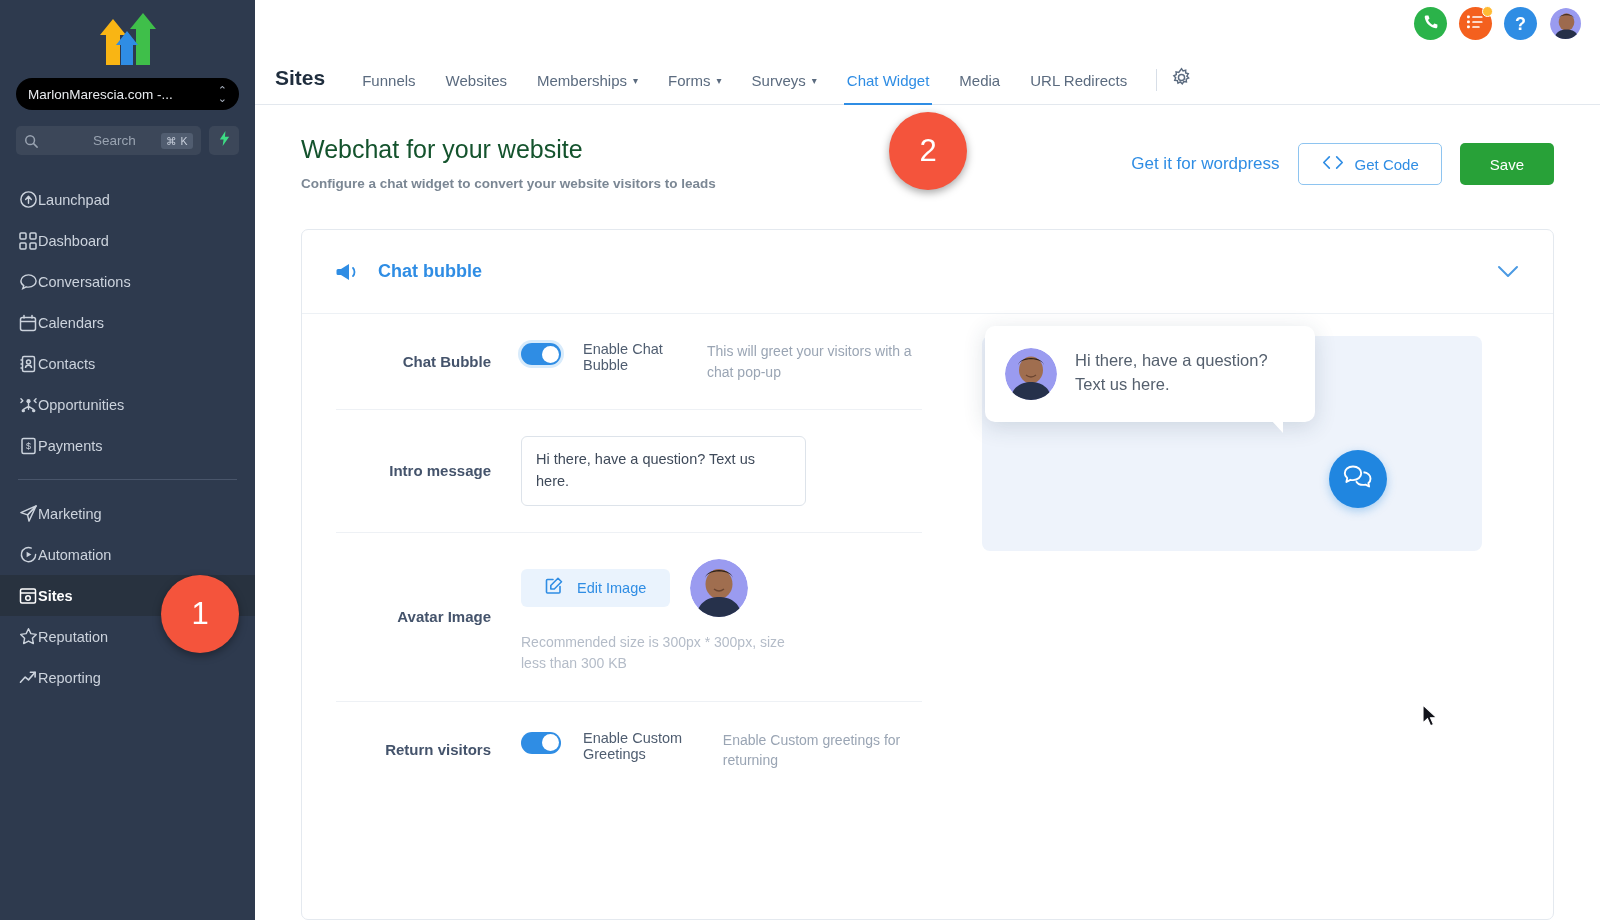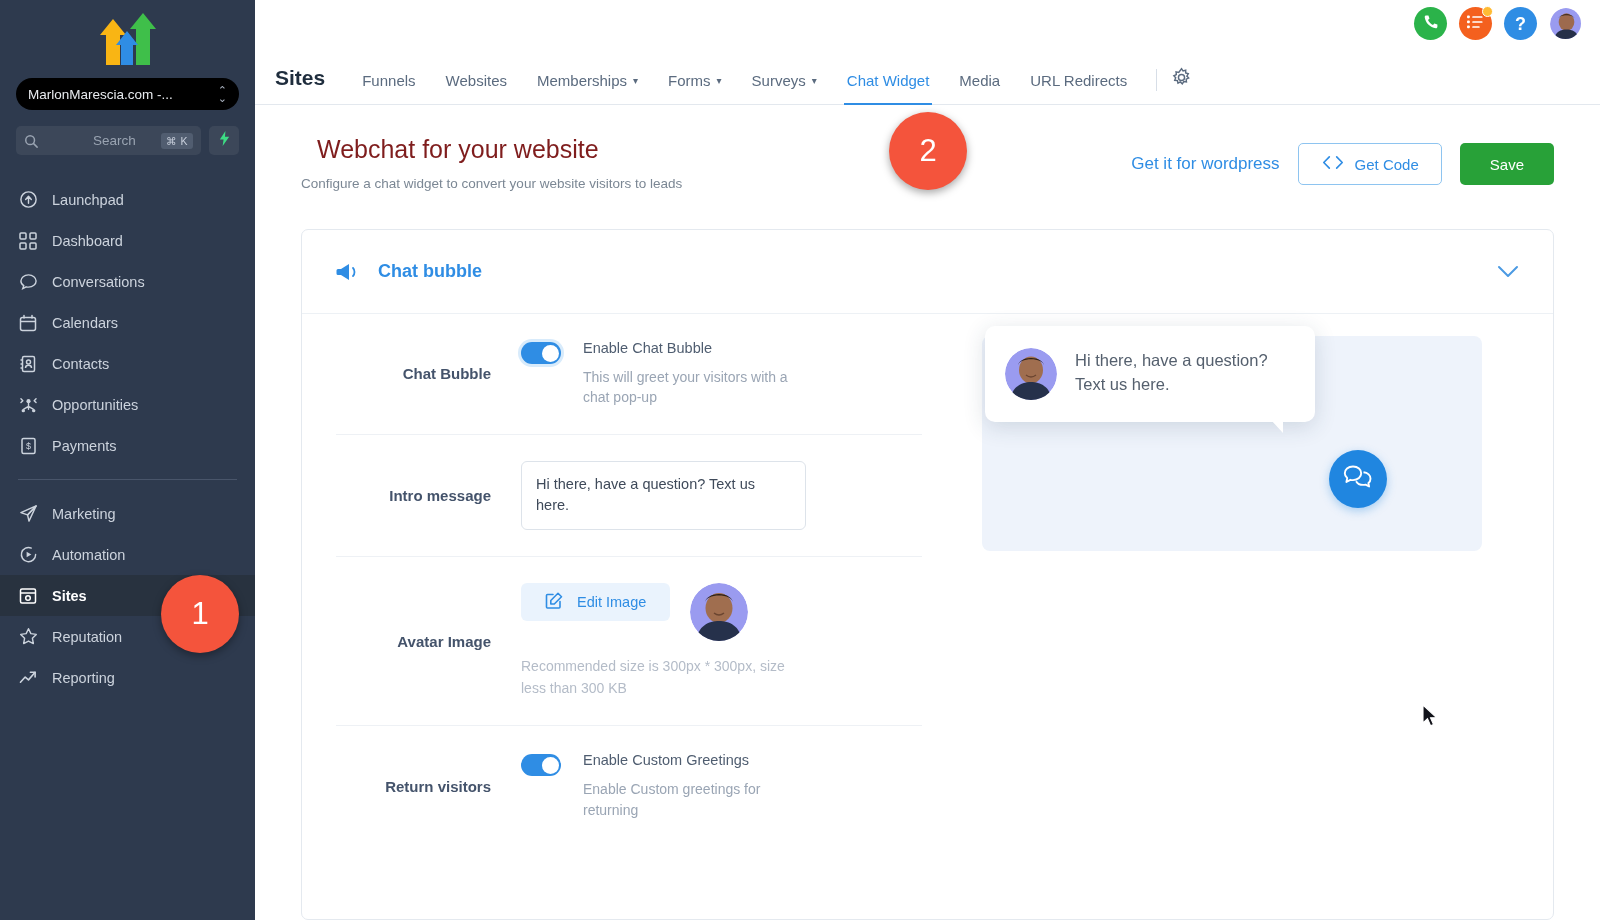--- a/index.html
+++ b/index.html
@@ -47,21 +47,21 @@
     background: #515d70; color: #c7cedb; font-size: 10.5px;
     border-radius: 3px; padding: 2px 5px; letter-spacing: .5px;
   }
   .bolt-btn {
     width: 30px; height: 29px; background: #3c4759; border-radius: 5px;
     display: flex; align-items: center; justify-content: center; cursor: pointer;
   }
 
   .nav { margin-top: 24px; display: flex; flex-direction: column; }
   .nav-item {
-    display: flex; align-items: center; gap: 14px;
+    display: flex; align-items: center; 
     height: 41px; padding: 0 0 0 18px; cursor: pointer;
     color: #ccd3dd; font-size: 14.5px;
   }
   .nav-item .ico { width: 20px; height: 20px; display: flex; align-items: center; justify-content: center; flex: 0 0 20px; }
   .nav-item.active { background: #28323f; color: #ffffff; font-weight: bold; }
   .nav-divider { height: 1px; background: #49556a; margin: 13px 18px 13px 18px; }
 
   
   .main { flex: 1; height: 920px; display: flex; flex-direction: column; background: #ffffff; position: relative; }
 
@@ -101,22 +101,22 @@
     content: ""; position: absolute; left: 12px; right: 12px; bottom: -1px;
     height: 2.5px; background: #2f8de4;
   }
   .caret { font-size: 10px; line-height: 1; }
   .nav-sep { width: 1px; height: 22px; background: #d7dee7; margin: 0 14px 13px 14px; }
   .gear-btn { padding: 0 8px 12px 0; cursor: pointer; display: flex; align-items: flex-end; }
 
   
   .page-head { display: flex; align-items: flex-start; padding: 30px 46px 0 46px; }
   .page-head-left { flex: 1; }
-  .page-title { font-size: 25px; color: #7f1d1d; font-weight: normal; margin-left: 16px; }
-  .page-sub { font-size: 13.5px; color: #7b8794; margin-top: 12px; }
+  .page-title { font-size: 25px; color: #14532d; font-weight: normal; }
+  .page-sub { font-size: 13.5px; color: #7b8794; margin-top: 12px; font-weight: bold; }
   .page-head-right { display: flex; align-items: center; gap: 18px; padding-top: 8px; }
   .link-btn { color: #2f8de4; font-size: 17px; cursor: pointer; }
   .outline-btn {
     border: 1px solid #8ec4f0; border-radius: 5px; color: #2f8de4;
     font-size: 15px; height: 42px; padding: 0 22px; display: flex;
     align-items: center; gap: 10px; cursor: pointer; background: #fff;
   }
   .save-btn {
     background: #28a138; color: #fff; border: none; border-radius: 5px;
     font-size: 15px; height: 42px; padding: 0 30px; cursor: pointer;
@@ -148,21 +148,21 @@
 
   .toggle {
     width: 40px; height: 22px; border-radius: 11px; background: #2f8de4;
     position: relative; cursor: pointer; flex: 0 0 40px; margin-top: 2px;
   }
   .toggle.ring { box-shadow: 0 0 0 3px #d8ebfb; }
   .toggle .knob {
     position: absolute; top: 2.5px; right: 2.5px; width: 17px; height: 17px;
     border-radius: 50%; background: #fff;
   }
-  .ctl-text { display: flex; flex-direction: column; gap: 11px; }
+  .ctl-text { display: flex; flex-direction: row; gap: 0; }
   .ctl-title { font-size: 14.5px; color: #4f5d70; }
   .ctl-desc { font-size: 14px; color: #9aa5b4; line-height: 1.45; max-width: 215px; }
 
   .textarea-box {
     width: 285px; min-height: 62px; border: 1px solid #dde3ea; border-radius: 6px;
     padding: 12px 14px; font-size: 14.5px; color: #3f4a5a; line-height: 1.5;
     background: #fff; font-family: "Liberation Sans", sans-serif; resize: none;
   }
 
   .edit-img-btn {
@@ -504,21 +504,21 @@
           <div class="setting-row">
             <div class="setting-label">Intro message</div>
             <div class="setting-ctl">
               <textarea class="textarea-box" rows="2" style="">Hi there, have a question? Text us here.</textarea>
             </div>
           </div>
 
           <div class="setting-row">
             <div class="setting-label">Avatar Image</div>
             <div class="setting-ctl" style="flex-direction:column;gap:0">
-              <div style="display:flex;gap:20px">
+              <div style="display:flex;align-items:center;gap:20px">
                 <button class="edit-img-btn">
                   <span>
                     <svg width="18" height="18" viewBox="0 0 18 18" fill="none" stroke="#2f8de4" stroke-width="1.6" stroke-linecap="round" stroke-linejoin="round">
                       <path d="M8 2.5 H2.5 A1 1 0 0 0 1.5 3.5 V15 A1 1 0 0 0 2.5 16 H14 A1 1 0 0 0 15 15 V9.5"></path>
                       <path d="M13 1.3 L16.5 4.8 L9.3 12 H5.8 V8.5 Z"></path>
                     </svg>
                   </span>
                   <span>Edit Image</span>
                 </button>
                 <div class="avatar-lg">

